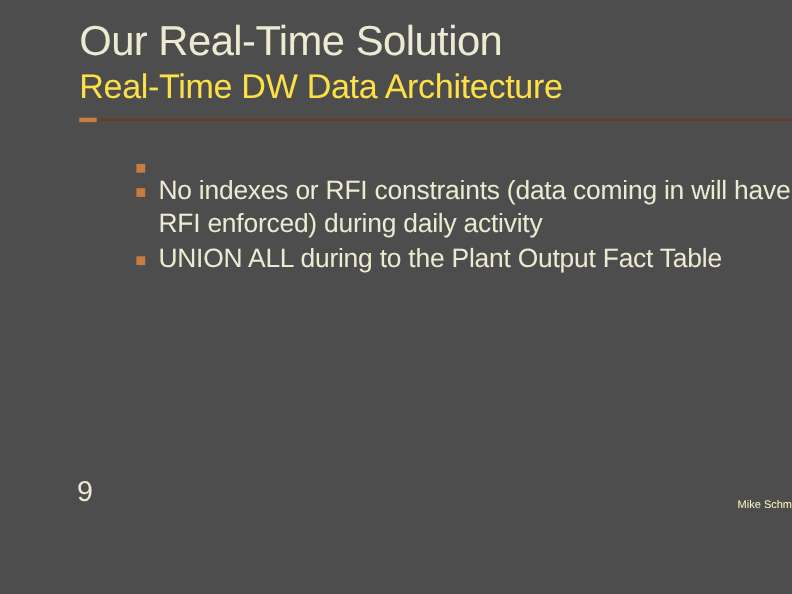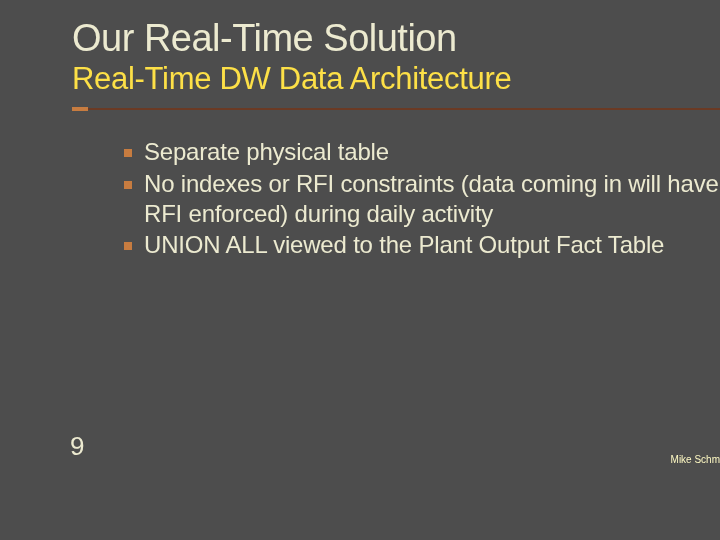--- a/index.html
+++ b/index.html
@@ -119,31 +119,30 @@
     <div class="box"></div>
   </div>
 
   <div class="content">
 
 
     <div class="sub-list">
 
       <div class="bullet-row">
         <div class="sq small"></div>
-        <div class="lvl2-text">Separate physical table</div>
       </div>
 
       <div class="bullet-row">
         <div class="sq small"></div>
         <div class="lvl2-text">No indexes or RFI constraints (data coming in will have RFI enforced) during daily activity</div>
       </div>
 
       <div class="bullet-row">
         <div class="sq small"></div>
-        <div class="lvl2-text">UNION ALL viewed to the Plant Output Fact Table</div>
+        <div class="lvl2-text">UNION ALL during to the Plant Output Fact Table</div>
       </div>
 
     </div>
 
   </div>
 
   <div class="footer-num">9</div>
 
   <div class="footer-credit">
     <div>Mike Schmitz</div>

